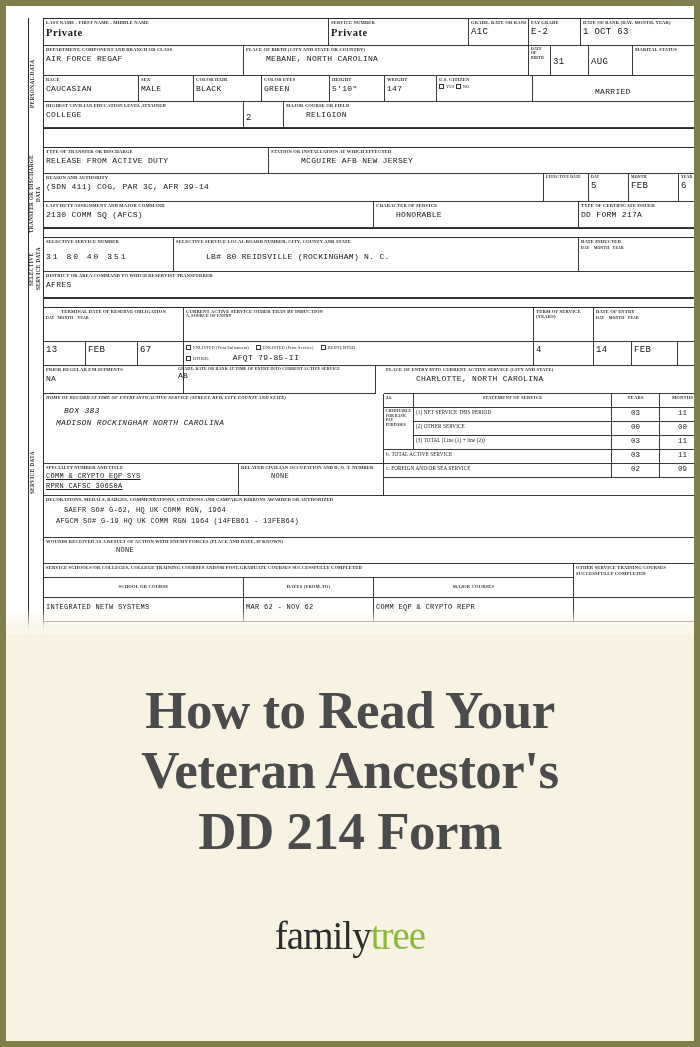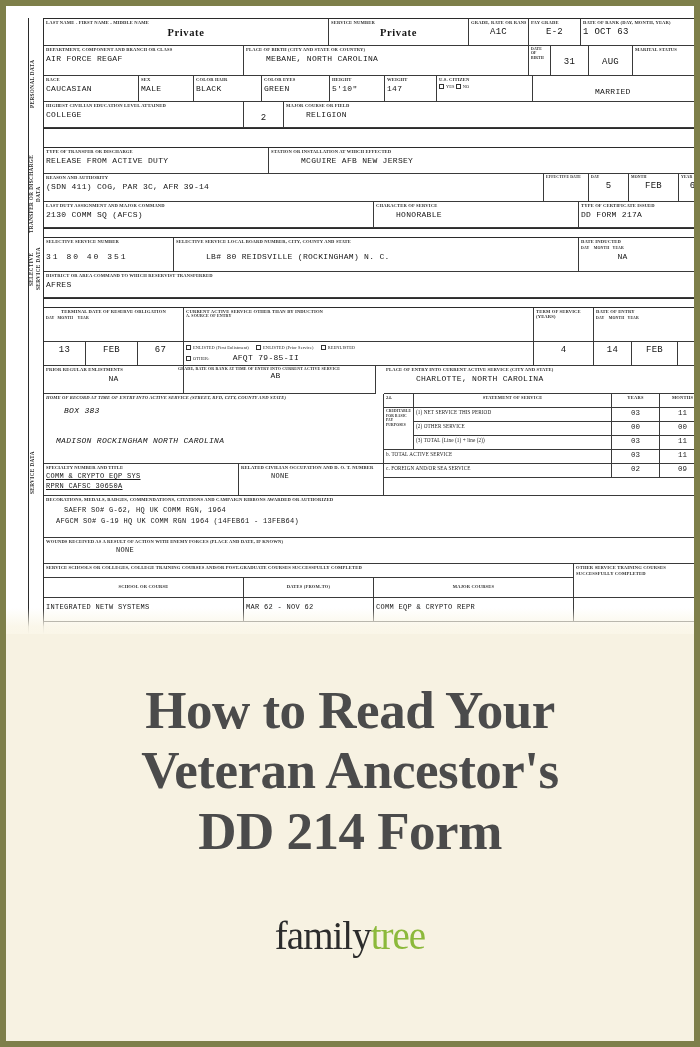--- a/index.html
+++ b/index.html
@@ -81,21 +81,21 @@
   }
   .val {
     font-family: "Liberation Mono", monospace;
     font-size: 9px;
     letter-spacing: .3px;
     margin-top: 2px;
     color: #151515;
     white-space: nowrap;
   }
   .val.big { font-size: 10.5px; font-weight: bold; font-family: "Liberation Serif", serif; letter-spacing: .6px; }
-  .val.c { text-align: center; }
+  .val.c { }
   .val.sm { font-size: 8px; }
   .val.xs { font-size: 7px; }
   .tickrow {
     font-size: 4.4px;
     margin-top: 2px;
     letter-spacing: .1px;
     white-space: nowrap;
   }
   .box {
     display: inline-block;
@@ -385,21 +385,21 @@
         <div class="val c sm" style="margin-top:-1px;">AB</div>
       </div>
       <div class="cell nor" style="left:370px;top:356px;width:322px;height:28px;">
         <div class="cap">PLACE OF ENTRY INTO CURRENT ACTIVE SERVICE (City and State)</div>
         <div class="val sm" style="margin-left:30px;">CHARLOTTE, NORTH CAROLINA</div>
       </div>
 
       <div class="cell" style="left:30px;top:384px;width:340px;height:70px;font-style:italic;">
         <div class="cap" style="white-space:normal;">HOME OF RECORD AT TIME OF ENTRY INTO ACTIVE SERVICE (Street, RFD, City, County and State)</div>
         <div class="val sm" style="margin-top:6px;margin-left:18px;">BOX 383</div>
-        <div class="val sm" style="margin-top:21px;margin-left:10px;">MADISON  ROCKINGHAM  NORTH CAROLINA</div>
+        <div class="val sm" style="margin-top:3px;margin-left:10px;">MADISON  ROCKINGHAM  NORTH CAROLINA</div>
       </div>
 
       <div class="cell" style="left:370px;top:384px;width:30px;height:14px;">
         <div class="cap">24.</div>
       </div>
       <div class="cell" style="left:400px;top:384px;width:198px;height:14px;">
         <div class="tblhdr">STATEMENT OF SERVICE</div>
       </div>
       <div class="cell" style="left:598px;top:384px;width:48px;height:14px;">
         <div class="tblhdr">YEARS</div>

